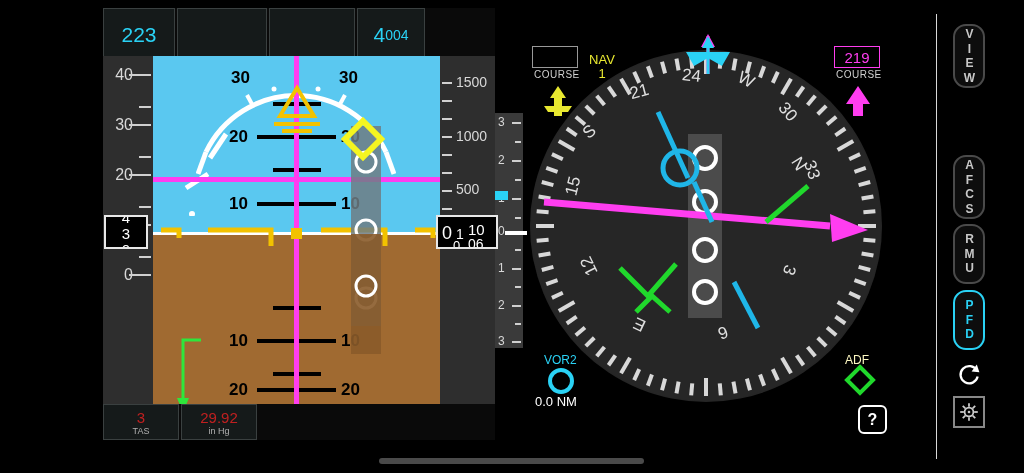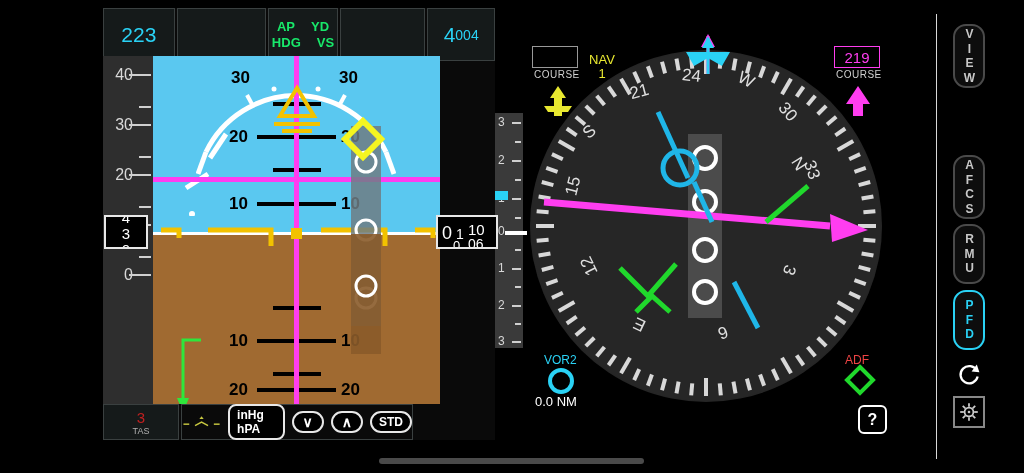--- a/index.html
+++ b/index.html
@@ -111,30 +111,20 @@
 
 <div id="root">
 
   <div id="pfd">
 
     <div class="annun-bar">
       <div class="annun-cell ac-1">
         <span class="spd-big">223</span>
       </div>
       <div class="annun-cell ac-2"></div>
-      <div class="annun-cell ac-3">
-        <div class="ap-row">
-          <span class="ap-txt">AP</span>
-          <span class="ap-txt">YD</span>
-        </div>
-        <div class="ap-row">
-          <span class="ap-txt">HDG</span>
-          <span class="ap-txt">VS</span>
-        </div>
-      </div>
       <div class="annun-cell ac-4"></div>
       <div class="annun-cell ac-5">
         <span class="alt-big">4</span>
           <span class="alt-small">004</span>
       </div>
     </div>
 
     <div id="ai-clip">
       <div id="ai-inner">
         <div class="sky"></div>
@@ -240,20 +230,33 @@
       <div class="spd-tick" style="top:200px; width:12px;"></div>
       <div class="spd-lbl" style="top:210px;">0</div>
       <div class="spd-tick" style="top:218px; width:22px;"></div>
     </div>
     <div id="spd-box">
       <div class="spd-dig" style="top:-8px;">4</div>
       <div class="spd-dig" style="top:8px;">3</div>
       <div class="spd-dig" style="top:24px;">0</div>
     </div>
 
+    <div id="alt-tape">
+      <div class="alt-lbl" style="top:18px;">1500</div>
+      <div class="alt-lbl" style="top:72px;">1000</div>
+      <div class="alt-lbl" style="top:125px;">500</div>
+      <div class="alt-tick" style="top:26px; width:10px;"></div>
+      <div class="alt-tick" style="top:44px; width:10px;"></div>
+      <div class="alt-tick" style="top:62px; width:10px;"></div>
+      <div class="alt-tick" style="top:80px; width:10px;"></div>
+      <div class="alt-tick" style="top:98px; width:10px;"></div>
+      <div class="alt-tick" style="top:116px; width:10px;"></div>
+      <div class="alt-tick" style="top:134px; width:10px;"></div>
+      <div class="alt-tick" style="top:152px; width:10px;"></div>
+    </div>
     <div id="alt-box">
       <div style="position:absolute; left:4px; top:6px; color:#fff; font-size:18px;">0</div>
       <div style="position:absolute; left:18px; top:9px; color:#fff; font-size:14px;">1</div>
       <div style="position:absolute; left:30px; top:4px; color:#fff; font-size:15px;">10</div>
       <div style="position:absolute; left:15px; top:21px; color:#fff; font-size:13px;">0</div>
       <div style="position:absolute; left:30px; top:19px; color:#fff; font-size:14px;">06</div>
     </div>
 
     <div id="vsi">
       <div class="vsi-num" style="top:2px;">3</div>
@@ -277,31 +280,23 @@
       <div class="vsi-t" style="top:210px; width:6px;"></div>
       <div class="vsi-num" style="top:221px;">3</div>
       <div class="vsi-t" style="top:228px; width:9px;"></div>
     </div>
 
     <div class="bot-bar">
       <div class="bot-cell bc-tas">
         <span class="red-v">3</span>
         <span class="sub-l">TAS</span>
       </div>
-      <div class="bot-cell bc-mid">
-        <svg style="width:54px;height:20px;" viewBox="0 0 54 20">
-          <line x1="2" y1="13" x2="10" y2="13" stroke="#c8c840" stroke-width="2"></line>
-          <polyline points="18,15 27,10 36,15" fill="none" stroke="#c8c840" stroke-width="2"></polyline>
-          <line x1="44" y1="13" x2="52" y2="13" stroke="#c8c840" stroke-width="2"></line>
-          <polygon points="27,2 24,6 30,6" fill="#c8c840"></polygon>
-        </svg>
-        <div class="pill pill-rd">inHg hPA</div>
-        <div class="pill" style="padding:1px 9px; font-size:14px;">∨</div>
-        <div class="pill" style="padding:1px 9px; font-size:14px;">∧</div>
-        <div class="pill">STD</div>
+      <div class="bot-cell bc-baro">
+        <span class="red-v">29.92</span>
+        <span class="sub-l">in Hg</span>
       </div>
     </div>
   </div>
 
   <div id="hsi">
 
     <div class="crs-box" style="left:22px; top:38px;">
       <span style="color:#e8e830;"></span>
     </div>
     <div class="crs-cap" style="left:24px; top:61px;">COURSE</div>
@@ -591,21 +586,21 @@
       <polygon points="26,6 20,18 32,18" fill="#2ad2f5"></polygon>
       <polygon points="4,22 48,22 40,36 26,28 12,36" fill="#2ad2f5"></polygon>
     </svg>
 
     <div class="brglbl" style="left:34px; top:345px; color:#2ad2f5;">VOR2</div>
     <svg style="position:absolute; left:36px; top:358px; width:30px; height:30px;" viewBox="0 0 30 30">
       <circle cx="15" cy="15" r="11" fill="none" stroke="#2ad2f5" stroke-width="4"></circle>
     </svg>
     <div class="brglbl" style="left:25px; top:386px; color:#fff; font-size:13px;">0.0 NM</div>
 
-    <div class="brglbl" style="left:335px; top:345px; color:#ef4444;">ADF</div>
+    <div class="brglbl" style="left:335px; top:345px; color:#fef9c3;">ADF</div>
     <svg style="position:absolute; left:334px; top:356px; width:32px; height:32px;" viewBox="0 0 32 32">
       <polygon points="16,3 29,16 16,29 3,16" fill="none" stroke="#20d82c" stroke-width="4"></polygon>
     </svg>
   </div>
 
   <div class="helpbtn">?</div>
 
   <div id="sidebar">
     <div class="sbline"></div>
     <div class="sb-btn" style="top:24px; height:64px;">

